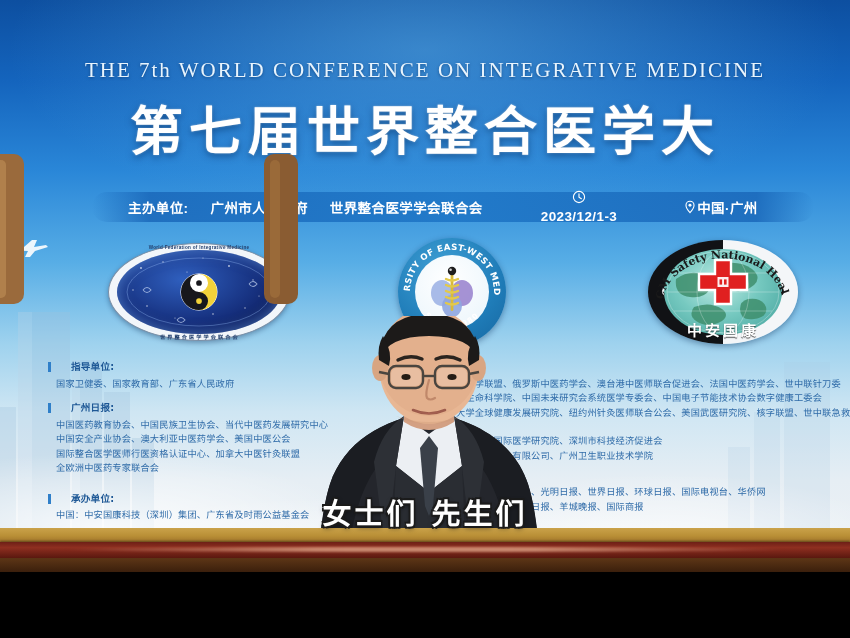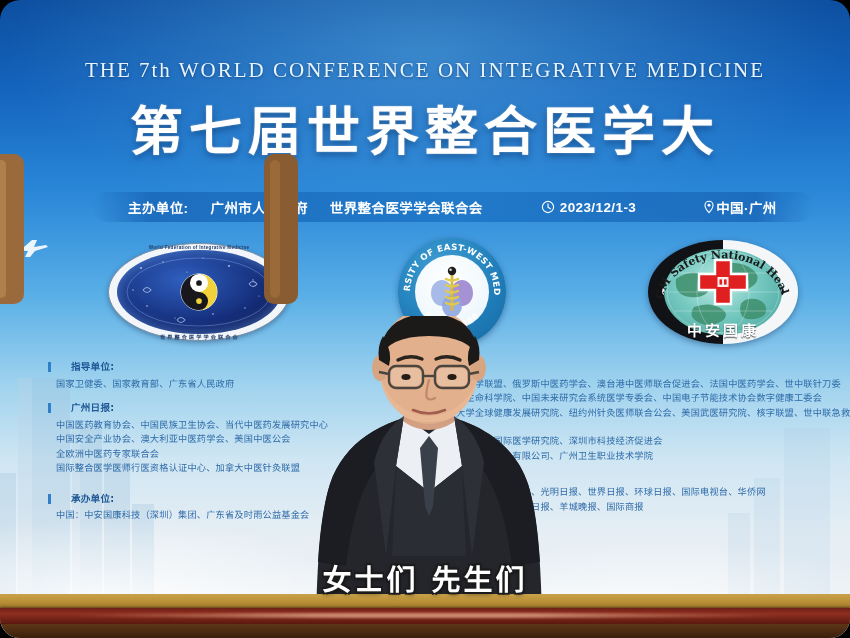--- a/index.html
+++ b/index.html
@@ -4,33 +4,32 @@
 <title>Conference Video Frame</title>
 <style>
   html, body {
     margin: 0;
     padding: 0;
     background: #000;
   }
   #frame {
     position: relative;
     width: 850px;
-    height: 638px;
+    height: 572px;
     overflow: hidden;
     font-family: "Liberation Sans", "DejaVu Sans", sans-serif;
     background: linear-gradient(180deg,
         #0d4fa0 0%,
         #1464bd 14%,
         #2a87d8 30%,
         #58aee6 46%,
         #9ed2ee 60%,
         #cfe6f3 72%,
         #e6eef4 84%,
         #eef2f5 100%);
-    border-radius: 20px;
   }
 
   
   .bd-glow {
     position: absolute;
     left: 0; right: 0;
     top: 0; height: 250px;
     background: radial-gradient(ellipse 70% 100% at 50% 20%,
       rgba(90,170,225,0.55) 0%, rgba(20,90,170,0.0) 70%);
     pointer-events: none;
@@ -108,21 +107,21 @@
     display: flex;
     align-items: center;
     color: #ffffff;
     font-size: 13.5px;
     font-weight: bold;
     letter-spacing: 0.4px;
     white-space: nowrap;
   }
   .info-host { margin-left: 36px; }
   .info-host2 { margin-left: 22px; }
-  .info-date { margin-left: 58px; display: flex; align-items: center; gap: 5px; }
+  .info-date { margin-left: 58px; display: flex; align-items: center; gap: 5px; flex-direction: column; }
   .info-place { margin-left: 66px; display: flex; align-items: center; }
   .ic { width: 14px; height: 14px; display: inline-block; flex: none; }
 
   
   .logo-row { position: absolute; top: 0; left: 0; width: 100%; height: 100%; pointer-events: none; }
   .logo { position: absolute; pointer-events: auto; }
 
   .logo-wfim { left: 108px; top: 243px; width: 182px; height: 98px; }
   .wfim-outer {
     position: absolute; inset: 0;
@@ -423,22 +422,22 @@
       <div class="blk-line">国家卫健委、国家教育部、广东省人民政府</div>
     </div>
 
     <div class="blk">
       <div class="blk-head">
         <i class="tick"></i>
         <span>广州日报:</span>
       </div>
       <div class="blk-line">中国医药教育协会、中国民族卫生协会、当代中医药发展研究中心</div>
       <div class="blk-line">中国安全产业协会、澳大利亚中医药学会、美国中医公会</div>
+      <div class="blk-line">国际整合医学医师行医资格认证中心、加拿大中医针灸联盟</div>
       <div class="blk-line">全欧洲中医药专家联合会</div>
-      <div class="blk-line">国际整合医学医师行医资格认证中心、加拿大中医针灸联盟</div>
     </div>
 
     <div class="blk" style="margin-top:16px;">
       <div class="blk-head">
         <i class="tick"></i>
         <span>承办单位:</span>
       </div>
       <div class="blk-line">中国：中安国康科技（深圳）集团、广东省及时雨公益基金会</div>
     </div>
   </div>

